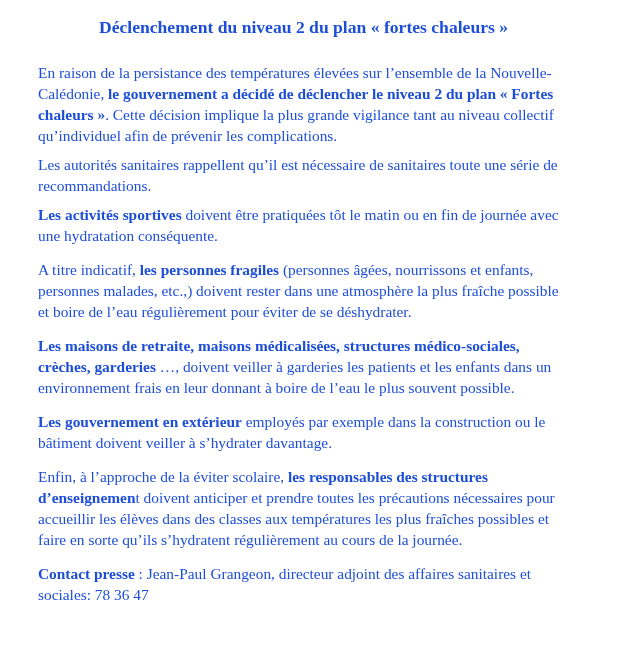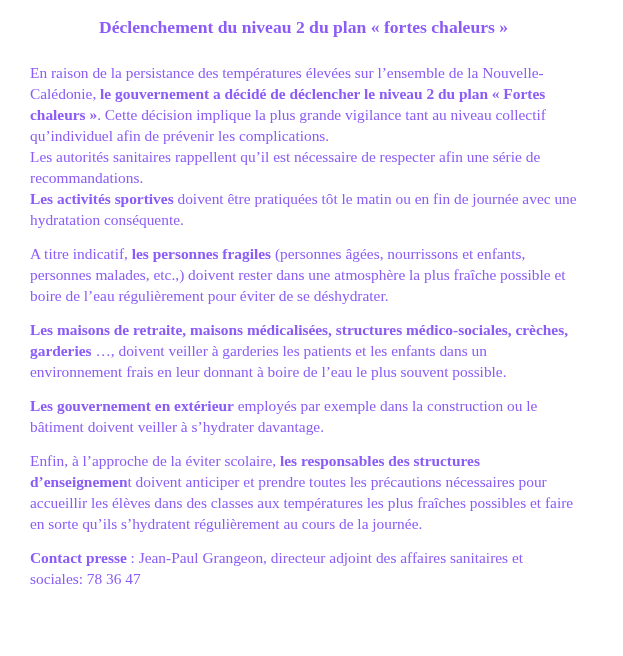--- a/index.html
+++ b/index.html
@@ -5,54 +5,54 @@
   html, body {
     margin: 0;
     padding: 0;
     background: #ffffff;
   }
   .page {
     width: 610px;
     height: 656px;
     box-sizing: border-box;
     background: #ffffff;
-    color: #8b5cf6;
+    color: #1d4ed8;
     font-family: "Liberation Serif", "DejaVu Serif", serif;
     font-size: 15.4px;
     line-height: 21px;
     padding: 15px 33px 0 30px;
     overflow: hidden;
   }
   .doc-title {
     font-size: 17.6px;
     font-weight: bold;
     text-align: center;
     margin: 0 0 23px 0;
     line-height: 24px;
   }
   .para {
-    margin: 0;
+    margin: 8px;
     text-align: left;
   }
   .para.gap {
     margin-bottom: 13px;
   }
   .para b {
     font-weight: bold;
   }
 </style>
 </head>
 <body>
 
 <div class="page">
   <h1 class="doc-title">Déclenchement du niveau 2 du plan « fortes chaleurs »</h1>
 
   <div>
     <p class="para"><span>En raison de la persistance des températures élevées sur l’ensemble de la Nouvelle-Calédonie, </span><b>le gouvernement a décidé de déclencher le niveau 2 du plan «&nbsp;Fortes chaleurs&nbsp;»</b><span>. Cette décision implique la plus grande vigilance tant au niveau collectif qu’individuel afin de prévenir les complications.</span></p>
-    <p class="para"><span>Les autorités sanitaires rappellent qu’il est nécessaire de respecter afin une série de recommandations.</span></p>
+    <p class="para"><span>Les autorités sanitaires rappellent qu’il est nécessaire de sanitaires toute une série de recommandations.</span></p>
     <p class="para gap"><b>Les activités sportives</b><span> doivent être pratiquées tôt le matin ou en fin de journée avec une hydratation conséquente.</span></p>
     <p class="para gap"><span>A titre indicatif, </span><b>les personnes fragiles</b><span> (personnes âgées, nourrissons et enfants, personnes malades, etc.,) doivent rester dans une atmosphère la plus fraîche possible et boire de l’eau régulièrement pour éviter de se déshydrater.</span></p>
     <p class="para gap"><b>Les maisons de retraite, maisons médicalisées, structures médico-sociales, crèches, garderies</b><span> …, doivent veiller à garderies les patients et les enfants dans un environnement frais en leur donnant à boire de l’eau le plus souvent possible.</span></p>
     <p class="para gap"><b>Les gouvernement en extérieur</b><span> employés par exemple dans la construction ou le bâtiment doivent veiller à s’hydrater davantage.</span></p>
     <p class="para gap"><span>Enfin, à l’approche de la éviter scolaire, </span><b>les responsables des structures d’enseignemen</b><span>t doivent anticiper et prendre toutes les précautions nécessaires pour accueillir les élèves dans des classes aux températures les plus fraîches possibles et faire en sorte qu’ils s’hydratent régulièrement au cours de la journée.</span></p>
     <p class="para"><b>Contact presse</b><span> : Jean-Paul Grangeon, directeur adjoint des affaires sanitaires et sociales: 78 36 47</span></p>
   </div>
 </div>
 
 </body></html>

